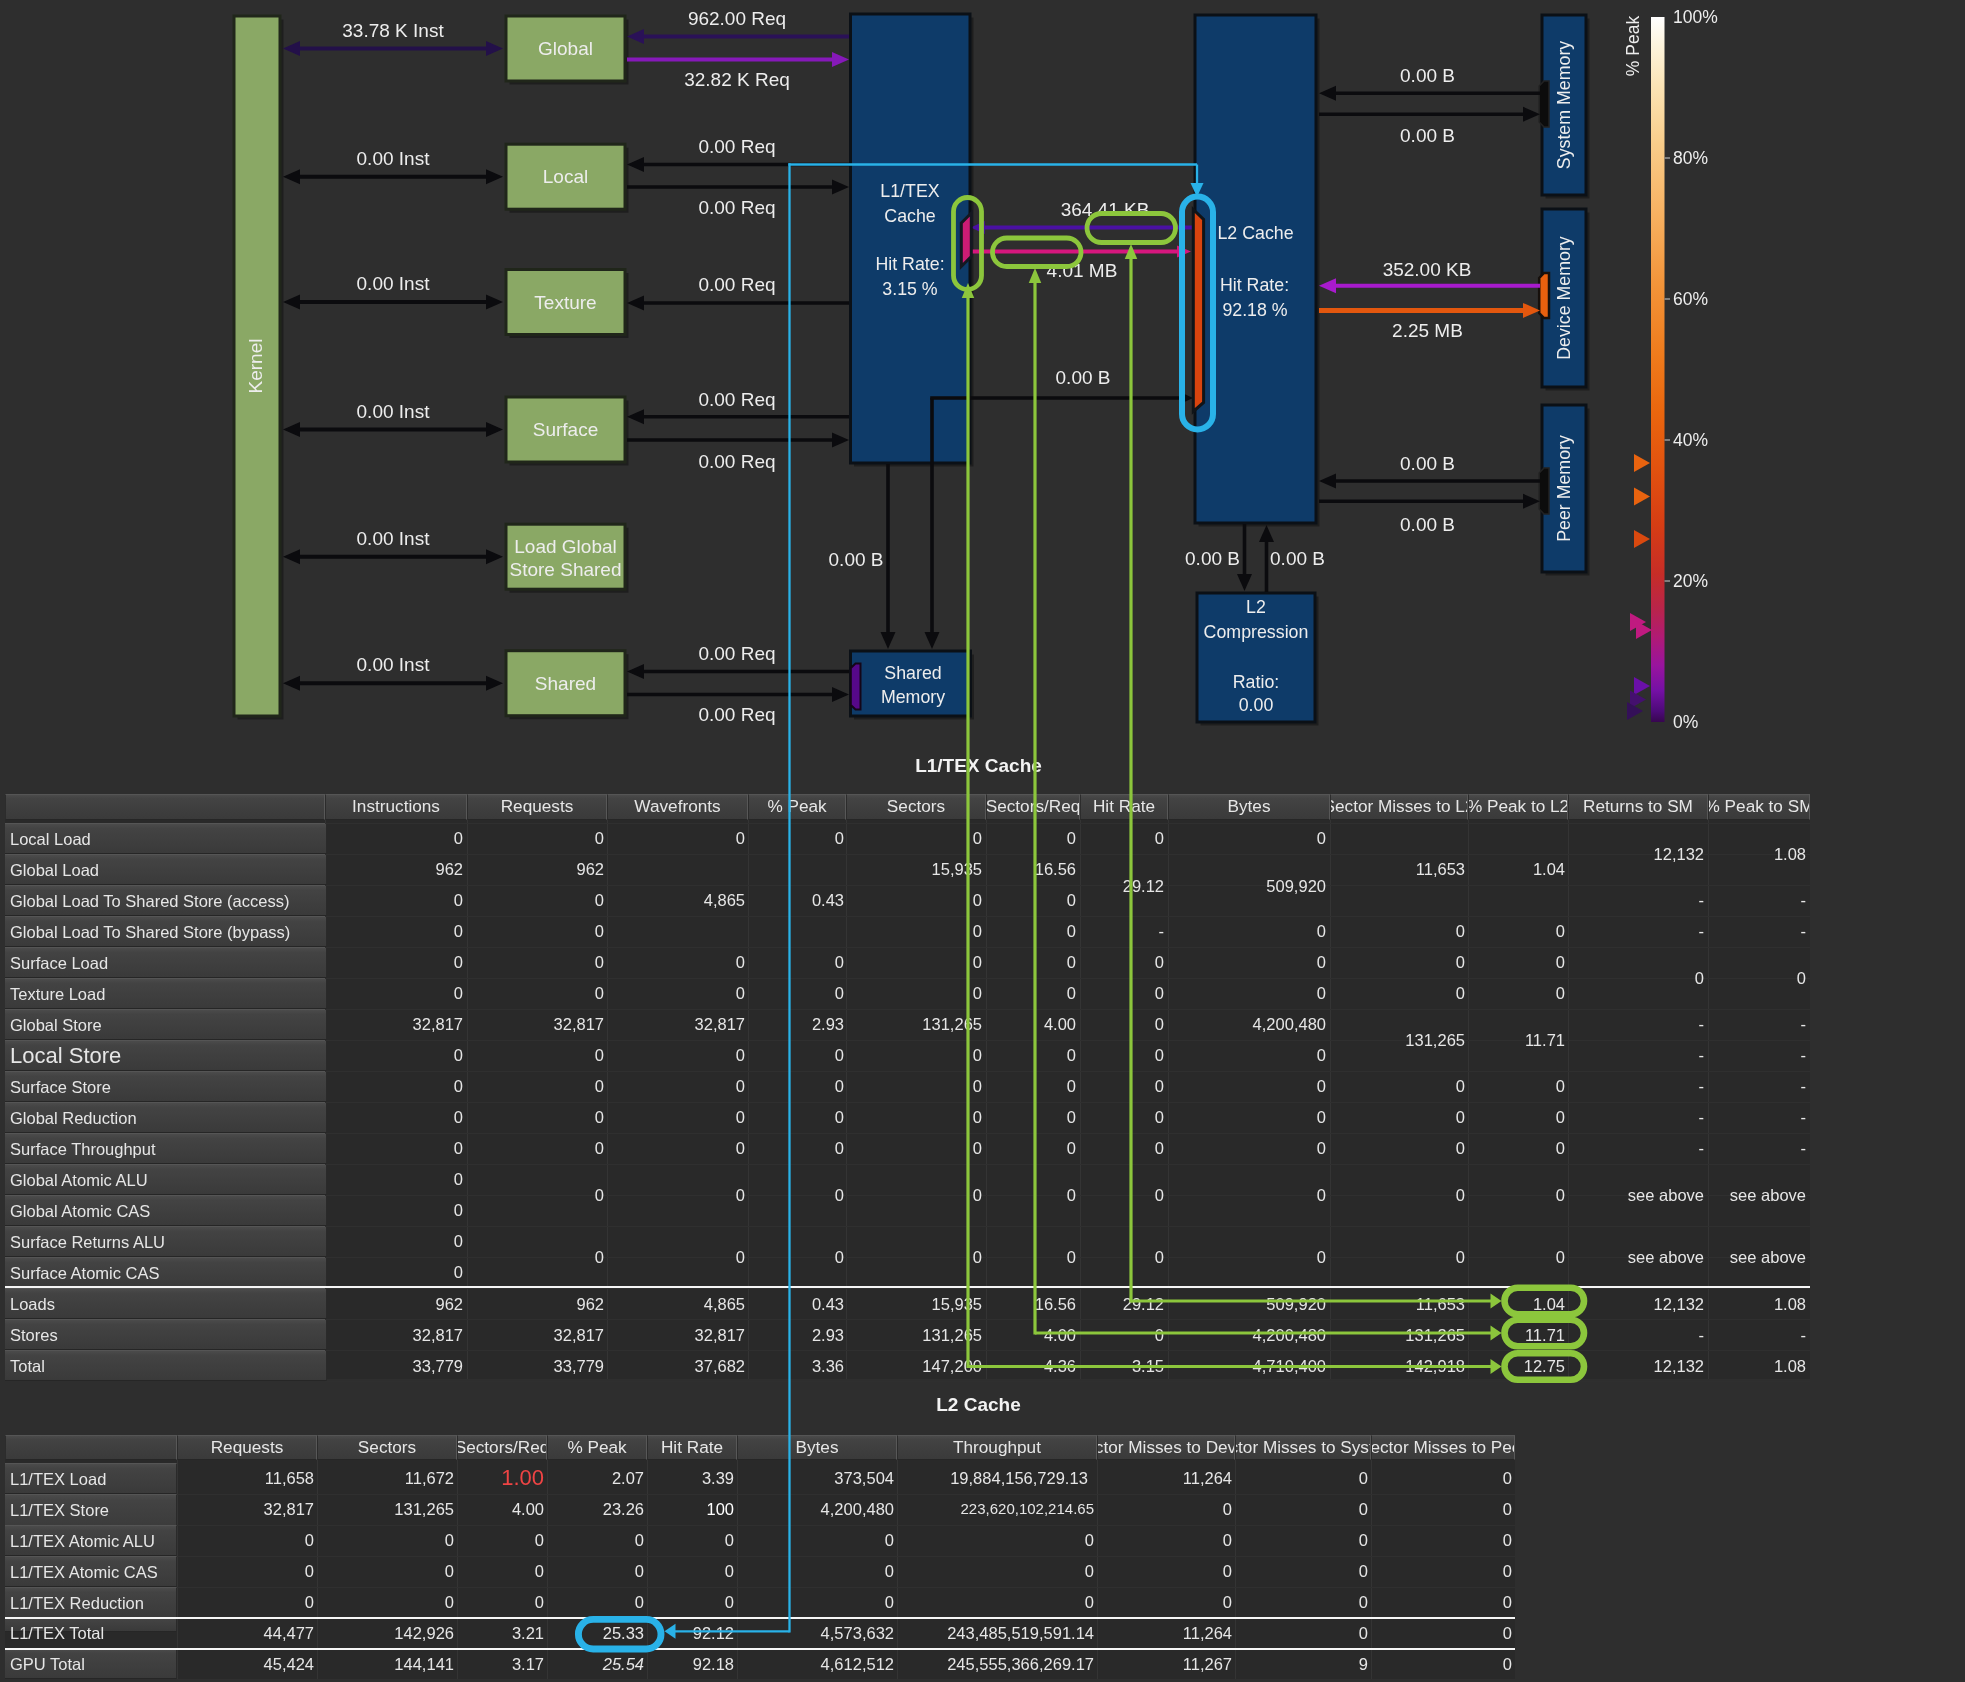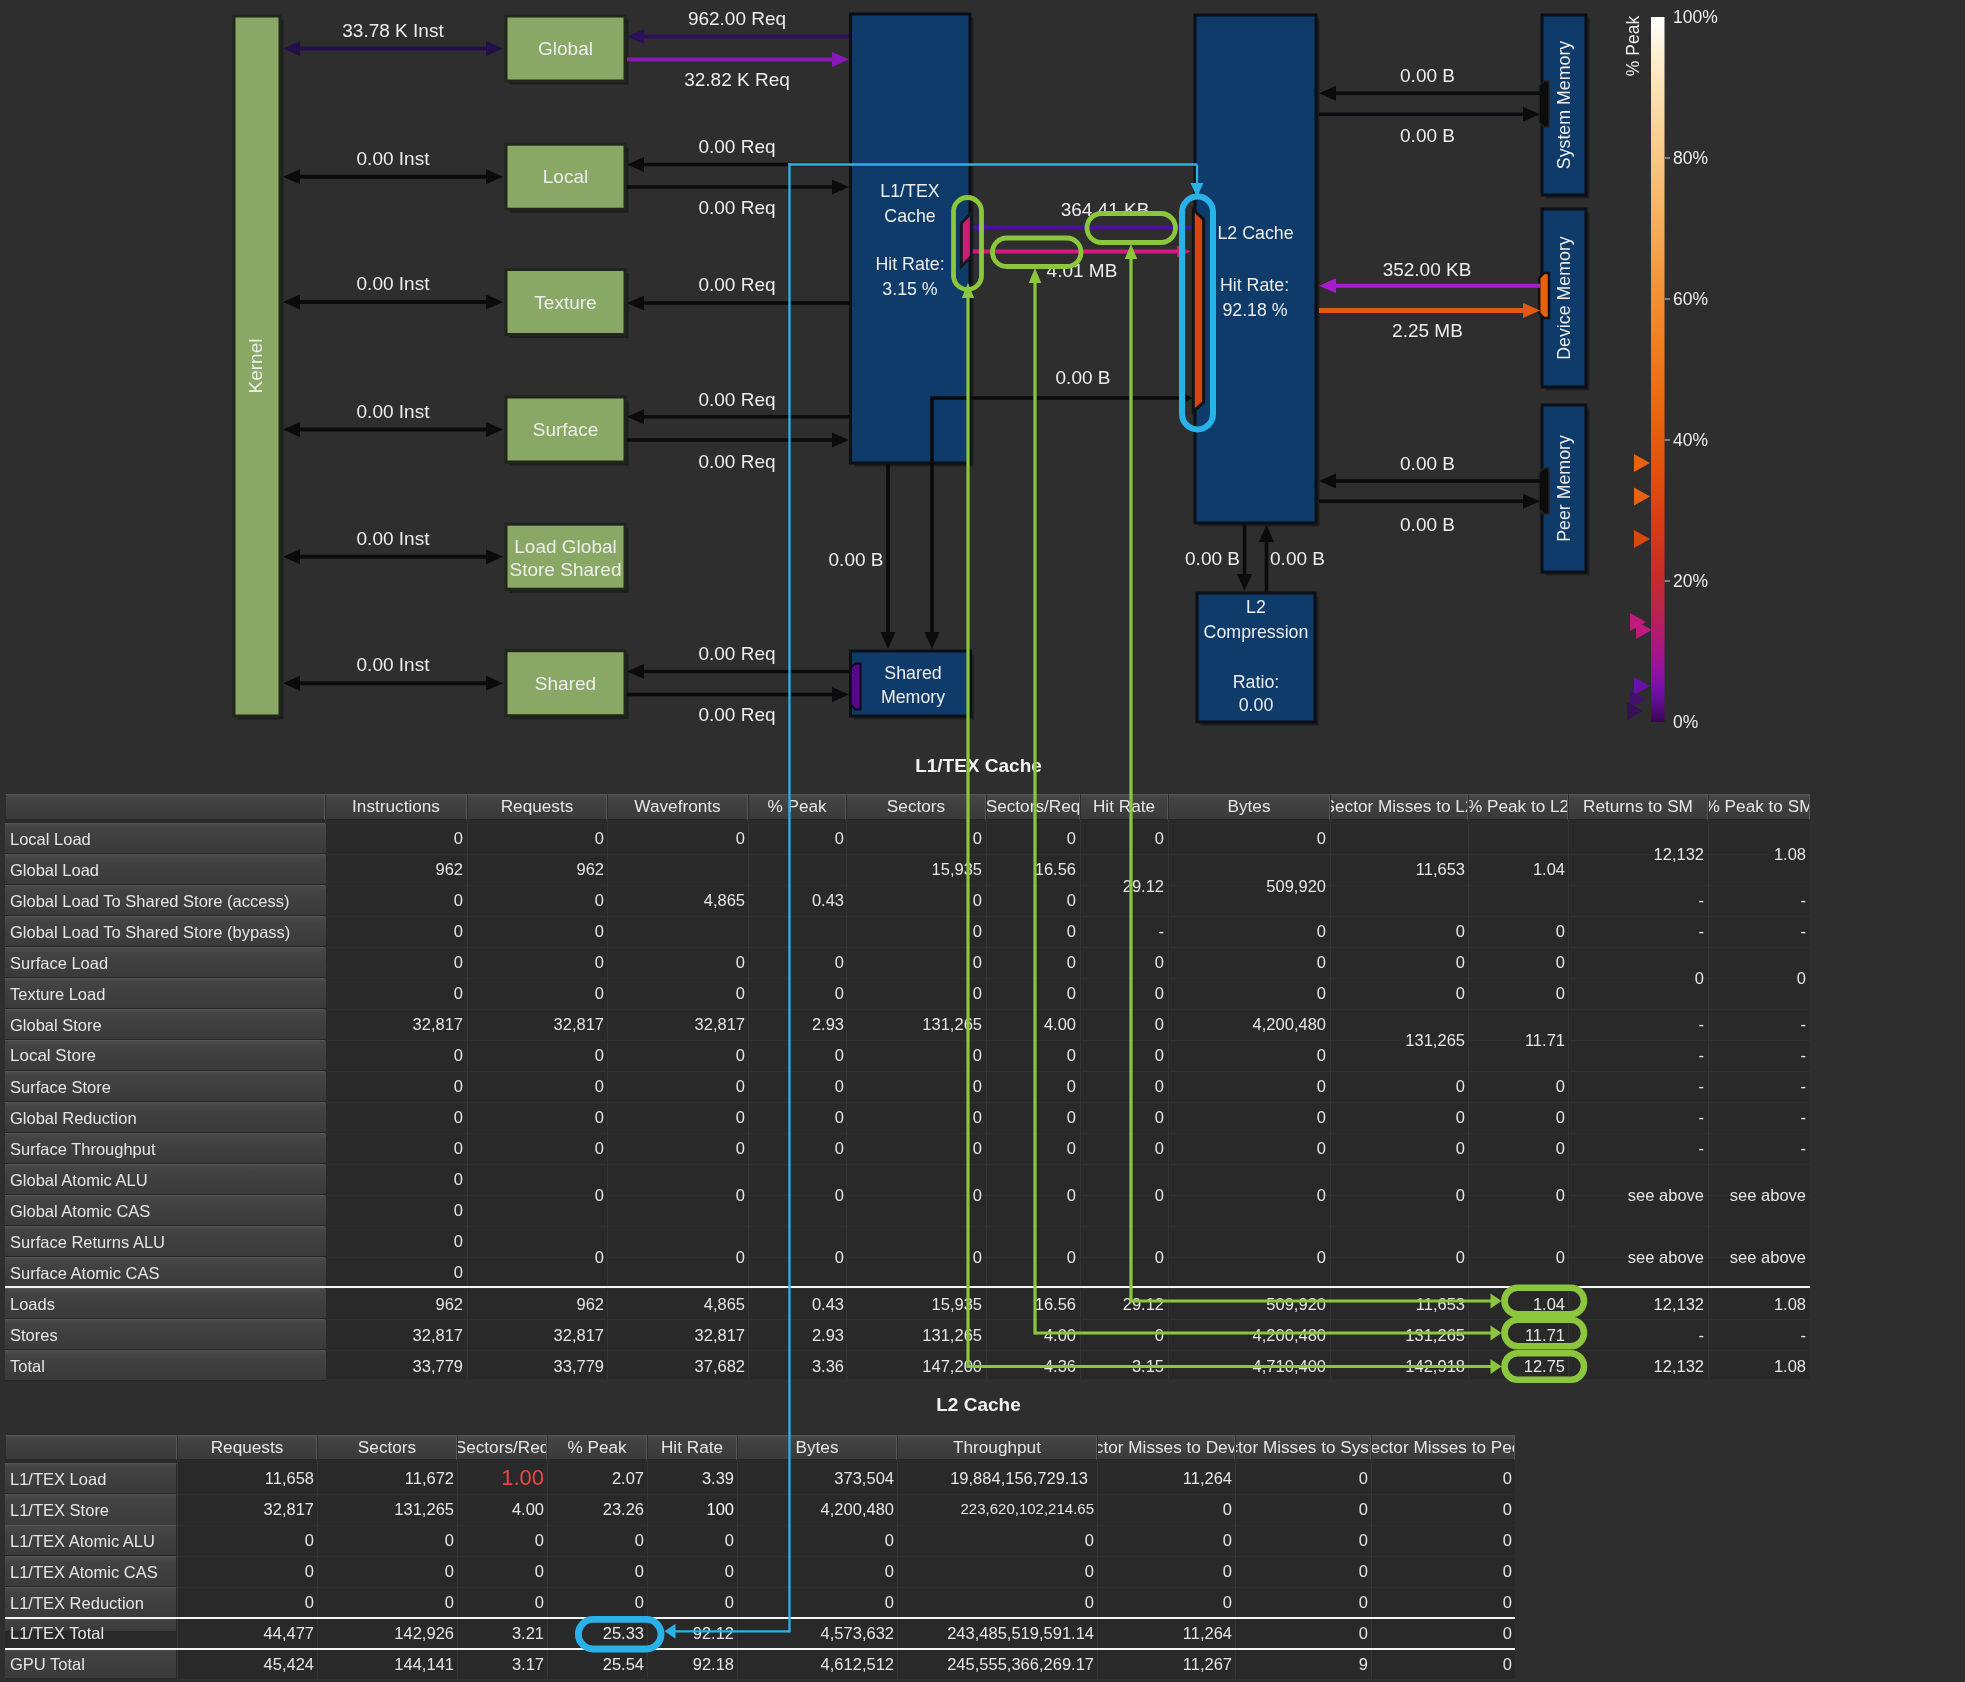--- a/index.html
+++ b/index.html
@@ -33,21 +33,21 @@
     <div style="position:absolute;left:1468px;top:793.5px;width:100px;height:26px;background:linear-gradient(180deg,#4b4b4b 0%,#434343 15%,#3a3a3a 100%);border-top:1px solid #555;border-bottom:1px solid #262626;border-right:1px solid #585858;border-left:1px solid #2c2c2c;box-sizing:border-box;font-size:17.2px;color:#e6e6e6;display:flex;align-items:center;justify-content:center;overflow:hidden;white-space:nowrap;">% Peak to L2</div>
     <div style="position:absolute;left:1568px;top:793.5px;width:140px;height:26px;background:linear-gradient(180deg,#4b4b4b 0%,#434343 15%,#3a3a3a 100%);border-top:1px solid #555;border-bottom:1px solid #262626;border-right:1px solid #585858;border-left:1px solid #2c2c2c;box-sizing:border-box;font-size:17.2px;color:#e6e6e6;display:flex;align-items:center;justify-content:center;overflow:hidden;white-space:nowrap;">Returns to SM</div>
     <div style="position:absolute;left:1708px;top:793.5px;width:102px;height:26px;background:linear-gradient(180deg,#4b4b4b 0%,#434343 15%,#3a3a3a 100%);border-top:1px solid #555;border-bottom:1px solid #262626;border-right:1px solid #585858;border-left:1px solid #2c2c2c;box-sizing:border-box;font-size:17.2px;color:#e6e6e6;display:flex;align-items:center;justify-content:center;overflow:hidden;white-space:nowrap;">% Peak to SM</div>
     <div style="position:absolute;left:5px;top:822.5px;width:322px;height:31px;background:linear-gradient(180deg,#4b4b4b 0%,#434343 15%,#3a3a3a 100%);border-top:1px solid #555;border-bottom:1px solid #262626;border-right:1px solid #2a2a2a;box-sizing:border-box;font-size:16.5px;color:#e6e6e6;line-height:30px;padding-left:5px;white-space:nowrap;">Local Load</div>
     <div style="position:absolute;left:5px;top:853.5px;width:322px;height:31px;background:linear-gradient(180deg,#4b4b4b 0%,#434343 15%,#3a3a3a 100%);border-top:1px solid #555;border-bottom:1px solid #262626;border-right:1px solid #2a2a2a;box-sizing:border-box;font-size:16.5px;color:#e6e6e6;line-height:30px;padding-left:5px;white-space:nowrap;">Global Load</div>
     <div style="position:absolute;left:5px;top:884.5px;width:322px;height:31px;background:linear-gradient(180deg,#4b4b4b 0%,#434343 15%,#3a3a3a 100%);border-top:1px solid #555;border-bottom:1px solid #262626;border-right:1px solid #2a2a2a;box-sizing:border-box;font-size:16.5px;color:#e6e6e6;line-height:30px;padding-left:5px;white-space:nowrap;">Global Load To Shared Store (access)</div>
     <div style="position:absolute;left:5px;top:915.5px;width:322px;height:31px;background:linear-gradient(180deg,#4b4b4b 0%,#434343 15%,#3a3a3a 100%);border-top:1px solid #555;border-bottom:1px solid #262626;border-right:1px solid #2a2a2a;box-sizing:border-box;font-size:16.5px;color:#e6e6e6;line-height:30px;padding-left:5px;white-space:nowrap;">Global Load To Shared Store (bypass)</div>
     <div style="position:absolute;left:5px;top:946.5px;width:322px;height:31px;background:linear-gradient(180deg,#4b4b4b 0%,#434343 15%,#3a3a3a 100%);border-top:1px solid #555;border-bottom:1px solid #262626;border-right:1px solid #2a2a2a;box-sizing:border-box;font-size:16.5px;color:#e6e6e6;line-height:30px;padding-left:5px;white-space:nowrap;">Surface Load</div>
     <div style="position:absolute;left:5px;top:977.5px;width:322px;height:31px;background:linear-gradient(180deg,#4b4b4b 0%,#434343 15%,#3a3a3a 100%);border-top:1px solid #555;border-bottom:1px solid #262626;border-right:1px solid #2a2a2a;box-sizing:border-box;font-size:16.5px;color:#e6e6e6;line-height:30px;padding-left:5px;white-space:nowrap;">Texture Load</div>
     <div style="position:absolute;left:5px;top:1008.5px;width:322px;height:31px;background:linear-gradient(180deg,#4b4b4b 0%,#434343 15%,#3a3a3a 100%);border-top:1px solid #555;border-bottom:1px solid #262626;border-right:1px solid #2a2a2a;box-sizing:border-box;font-size:16.5px;color:#e6e6e6;line-height:30px;padding-left:5px;white-space:nowrap;">Global Store</div>
-    <div style="position:absolute;left:5px;top:1039.5px;width:322px;height:31px;background:linear-gradient(180deg,#4b4b4b 0%,#434343 15%,#3a3a3a 100%);border-top:1px solid #555;border-bottom:1px solid #262626;border-right:1px solid #2a2a2a;box-sizing:border-box;font-size:17px;color:#e6e6e6;line-height:30px;padding-left:5px;white-space:nowrap;">Local Store</div>
+    <div style="position:absolute;left:5px;top:1039.5px;width:322px;height:31px;background:linear-gradient(180deg,#4b4b4b 0%,#434343 15%,#3a3a3a 100%);border-top:1px solid #555;border-bottom:1px solid #262626;border-right:1px solid #2a2a2a;box-sizing:border-box;font-size:22px;color:#e6e6e6;line-height:30px;padding-left:5px;white-space:nowrap;">Local Store</div>
     <div style="position:absolute;left:5px;top:1070.5px;width:322px;height:31px;background:linear-gradient(180deg,#4b4b4b 0%,#434343 15%,#3a3a3a 100%);border-top:1px solid #555;border-bottom:1px solid #262626;border-right:1px solid #2a2a2a;box-sizing:border-box;font-size:16.5px;color:#e6e6e6;line-height:30px;padding-left:5px;white-space:nowrap;">Surface Store</div>
     <div style="position:absolute;left:5px;top:1101.5px;width:322px;height:31px;background:linear-gradient(180deg,#4b4b4b 0%,#434343 15%,#3a3a3a 100%);border-top:1px solid #555;border-bottom:1px solid #262626;border-right:1px solid #2a2a2a;box-sizing:border-box;font-size:16.5px;color:#e6e6e6;line-height:30px;padding-left:5px;white-space:nowrap;">Global Reduction</div>
     <div style="position:absolute;left:5px;top:1132.5px;width:322px;height:31px;background:linear-gradient(180deg,#4b4b4b 0%,#434343 15%,#3a3a3a 100%);border-top:1px solid #555;border-bottom:1px solid #262626;border-right:1px solid #2a2a2a;box-sizing:border-box;font-size:16.5px;color:#e6e6e6;line-height:30px;padding-left:5px;white-space:nowrap;">Surface Throughput</div>
     <div style="position:absolute;left:5px;top:1163.5px;width:322px;height:31px;background:linear-gradient(180deg,#4b4b4b 0%,#434343 15%,#3a3a3a 100%);border-top:1px solid #555;border-bottom:1px solid #262626;border-right:1px solid #2a2a2a;box-sizing:border-box;font-size:16.5px;color:#e6e6e6;line-height:30px;padding-left:5px;white-space:nowrap;">Global Atomic ALU</div>
     <div style="position:absolute;left:5px;top:1194.5px;width:322px;height:31px;background:linear-gradient(180deg,#4b4b4b 0%,#434343 15%,#3a3a3a 100%);border-top:1px solid #555;border-bottom:1px solid #262626;border-right:1px solid #2a2a2a;box-sizing:border-box;font-size:16.5px;color:#e6e6e6;line-height:30px;padding-left:5px;white-space:nowrap;">Global Atomic CAS</div>
     <div style="position:absolute;left:5px;top:1225.5px;width:322px;height:31px;background:linear-gradient(180deg,#4b4b4b 0%,#434343 15%,#3a3a3a 100%);border-top:1px solid #555;border-bottom:1px solid #262626;border-right:1px solid #2a2a2a;box-sizing:border-box;font-size:16.5px;color:#e6e6e6;line-height:30px;padding-left:5px;white-space:nowrap;">Surface Returns ALU</div>
     <div style="position:absolute;left:5px;top:1256.5px;width:322px;height:31px;background:linear-gradient(180deg,#4b4b4b 0%,#434343 15%,#3a3a3a 100%);border-top:1px solid #555;border-bottom:1px solid #262626;border-right:1px solid #2a2a2a;box-sizing:border-box;font-size:16.5px;color:#e6e6e6;line-height:30px;padding-left:5px;white-space:nowrap;">Surface Atomic CAS</div>
     <div style="position:absolute;left:5px;top:1288.0px;width:322px;height:31px;background:linear-gradient(180deg,#4b4b4b 0%,#434343 15%,#3a3a3a 100%);border-top:1px solid #555;border-bottom:1px solid #262626;border-right:1px solid #2a2a2a;box-sizing:border-box;font-size:16.5px;color:#e6e6e6;line-height:30px;padding-left:5px;white-space:nowrap;">Loads</div>
     <div style="position:absolute;left:5px;top:1319.0px;width:322px;height:31px;background:linear-gradient(180deg,#4b4b4b 0%,#434343 15%,#3a3a3a 100%);border-top:1px solid #555;border-bottom:1px solid #262626;border-right:1px solid #2a2a2a;box-sizing:border-box;font-size:16.5px;color:#e6e6e6;line-height:30px;padding-left:5px;white-space:nowrap;">Stores</div>
     <div style="position:absolute;left:5px;top:1350.0px;width:322px;height:31px;background:linear-gradient(180deg,#4b4b4b 0%,#434343 15%,#3a3a3a 100%);border-top:1px solid #555;border-bottom:1px solid #262626;border-right:1px solid #2a2a2a;box-sizing:border-box;font-size:16.5px;color:#e6e6e6;line-height:30px;padding-left:5px;white-space:nowrap;">Total</div>
@@ -335,21 +335,21 @@
     <div style="position:absolute;left:494px;top:1617.5px;width:150px;height:30px;font-size:16.5px;color:#e6e6e6;line-height:30px;text-align:right;white-space:nowrap;">25.33</div>
     <div style="position:absolute;left:584px;top:1617.5px;width:150px;height:30px;font-size:16.5px;color:#e6e6e6;line-height:30px;text-align:right;white-space:nowrap;">92.12</div>
     <div style="position:absolute;left:744px;top:1617.5px;width:150px;height:30px;font-size:16.5px;color:#e6e6e6;line-height:30px;text-align:right;white-space:nowrap;">4,573,632</div>
     <div style="position:absolute;left:944px;top:1617.5px;width:150px;height:30px;font-size:16.5px;color:#e6e6e6;line-height:30px;text-align:right;white-space:nowrap;">243,485,519,591.14</div>
     <div style="position:absolute;left:1082px;top:1617.5px;width:150px;height:30px;font-size:16.5px;color:#e6e6e6;line-height:30px;text-align:right;white-space:nowrap;">11,264</div>
     <div style="position:absolute;left:1218px;top:1617.5px;width:150px;height:30px;font-size:16.5px;color:#e6e6e6;line-height:30px;text-align:right;white-space:nowrap;">0</div>
     <div style="position:absolute;left:1362px;top:1617.5px;width:150px;height:30px;font-size:16.5px;color:#e6e6e6;line-height:30px;text-align:right;white-space:nowrap;">0</div>
     <div style="position:absolute;left:164px;top:1648.5px;width:150px;height:30px;font-size:16.5px;color:#e6e6e6;line-height:30px;text-align:right;white-space:nowrap;">45,424</div>
     <div style="position:absolute;left:304px;top:1648.5px;width:150px;height:30px;font-size:16.5px;color:#e6e6e6;line-height:30px;text-align:right;white-space:nowrap;">144,141</div>
     <div style="position:absolute;left:394px;top:1648.5px;width:150px;height:30px;font-size:16.5px;color:#e6e6e6;line-height:30px;text-align:right;white-space:nowrap;">3.17</div>
-    <div style="position:absolute;left:494px;top:1648.5px;width:150px;height:30px;font-size:16.5px;color:#e6e6e6;line-height:30px;text-align:right;white-space:nowrap;">25.54</div>
+    <div style="position:absolute;left:494px;top:1648.5px;width:150px;height:30px;font-size:16.5px;color:#e6e6e6;line-height:30px;text-align:right;white-space:nowrap;font-style:italic;">25.54</div>
     <div style="position:absolute;left:584px;top:1648.5px;width:150px;height:30px;font-size:16.5px;color:#e6e6e6;line-height:30px;text-align:right;white-space:nowrap;">92.18</div>
     <div style="position:absolute;left:744px;top:1648.5px;width:150px;height:30px;font-size:16.5px;color:#e6e6e6;line-height:30px;text-align:right;white-space:nowrap;">4,612,512</div>
     <div style="position:absolute;left:944px;top:1648.5px;width:150px;height:30px;font-size:16.5px;color:#e6e6e6;line-height:30px;text-align:right;white-space:nowrap;">245,555,366,269.17</div>
     <div style="position:absolute;left:1082px;top:1648.5px;width:150px;height:30px;font-size:16.5px;color:#e6e6e6;line-height:30px;text-align:right;white-space:nowrap;">11,267</div>
     <div style="position:absolute;left:1218px;top:1648.5px;width:150px;height:30px;font-size:16.5px;color:#e6e6e6;line-height:30px;text-align:right;white-space:nowrap;">9</div>
     <div style="position:absolute;left:1362px;top:1648.5px;width:150px;height:30px;font-size:16.5px;color:#e6e6e6;line-height:30px;text-align:right;white-space:nowrap;">0</div>
     <div style="position:absolute;left:177px;top:1493.5px;width:1338px;height:1px;background:#2f2f2f;"></div>
     <div style="position:absolute;left:177px;top:1524.5px;width:1338px;height:1px;background:#2f2f2f;"></div>
     <div style="position:absolute;left:177px;top:1555.5px;width:1338px;height:1px;background:#2f2f2f;"></div>
     <div style="position:absolute;left:177px;top:1586.5px;width:1338px;height:1px;background:#2f2f2f;"></div>

